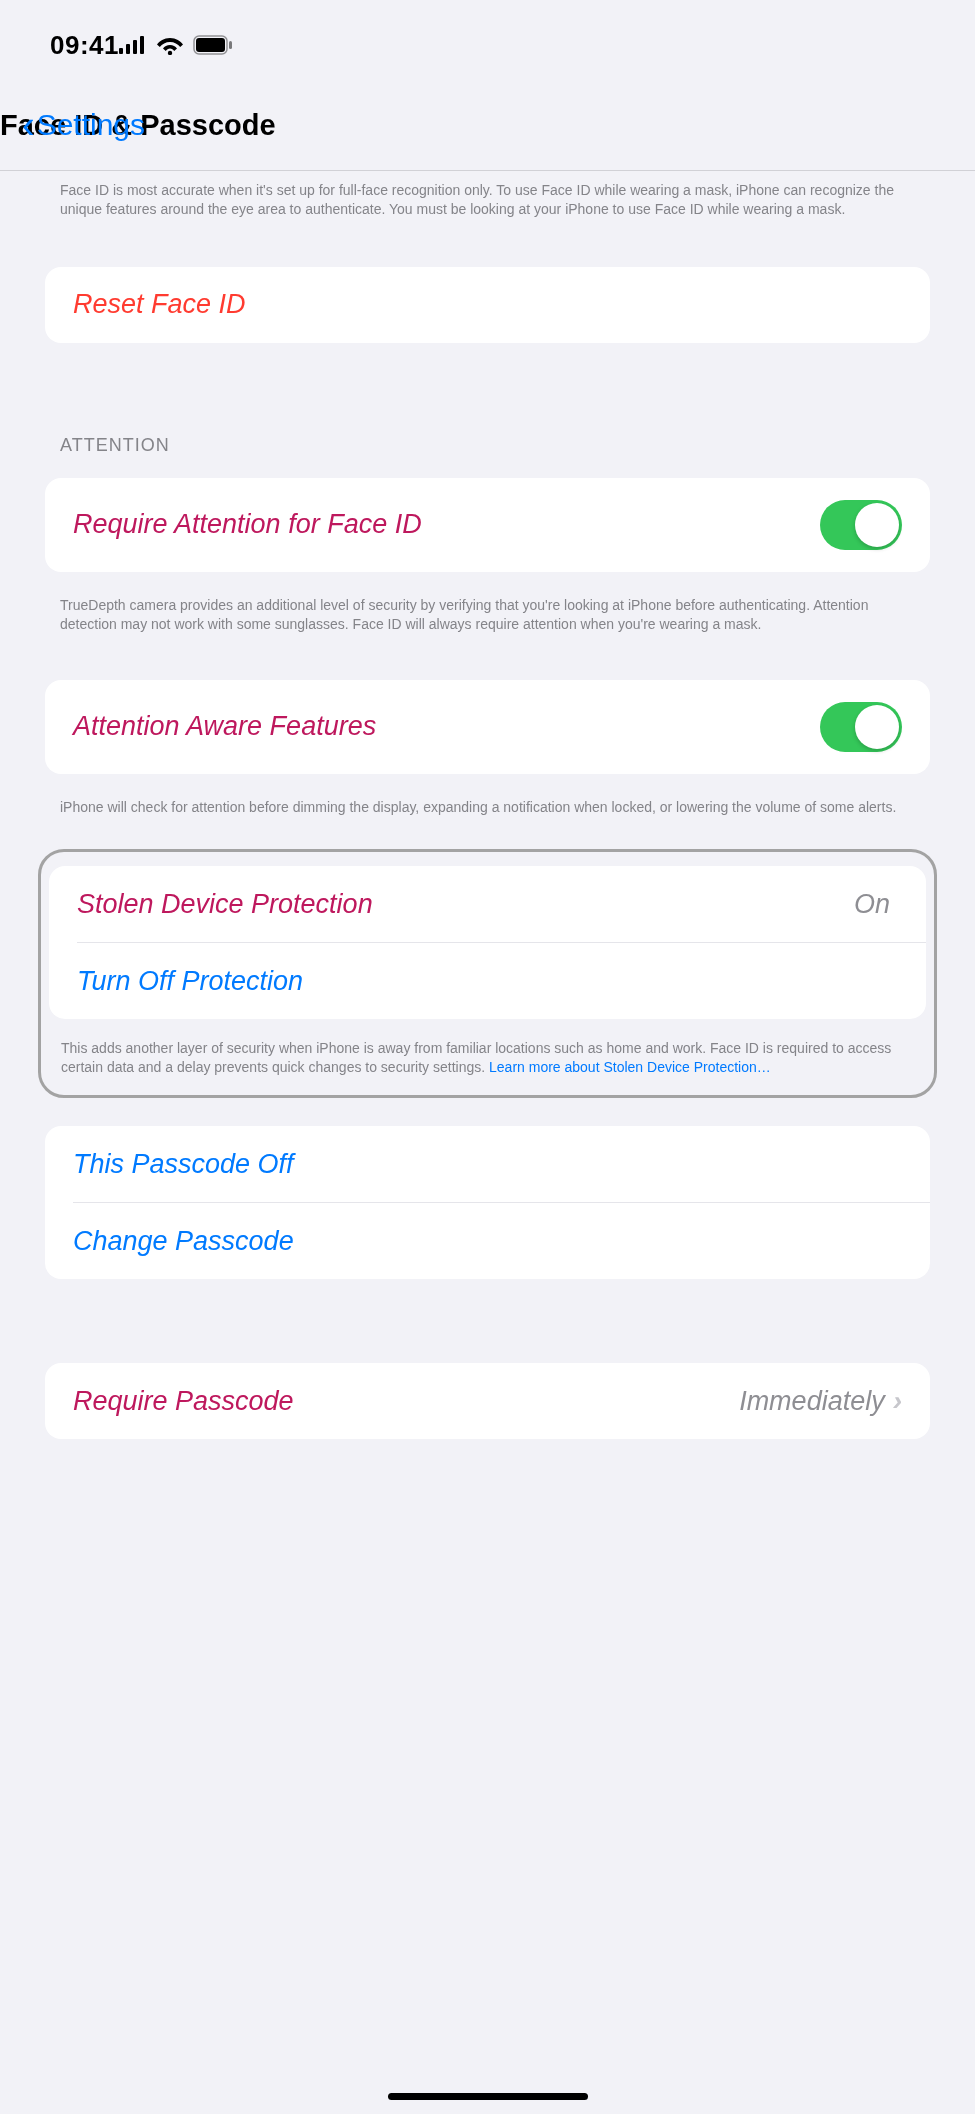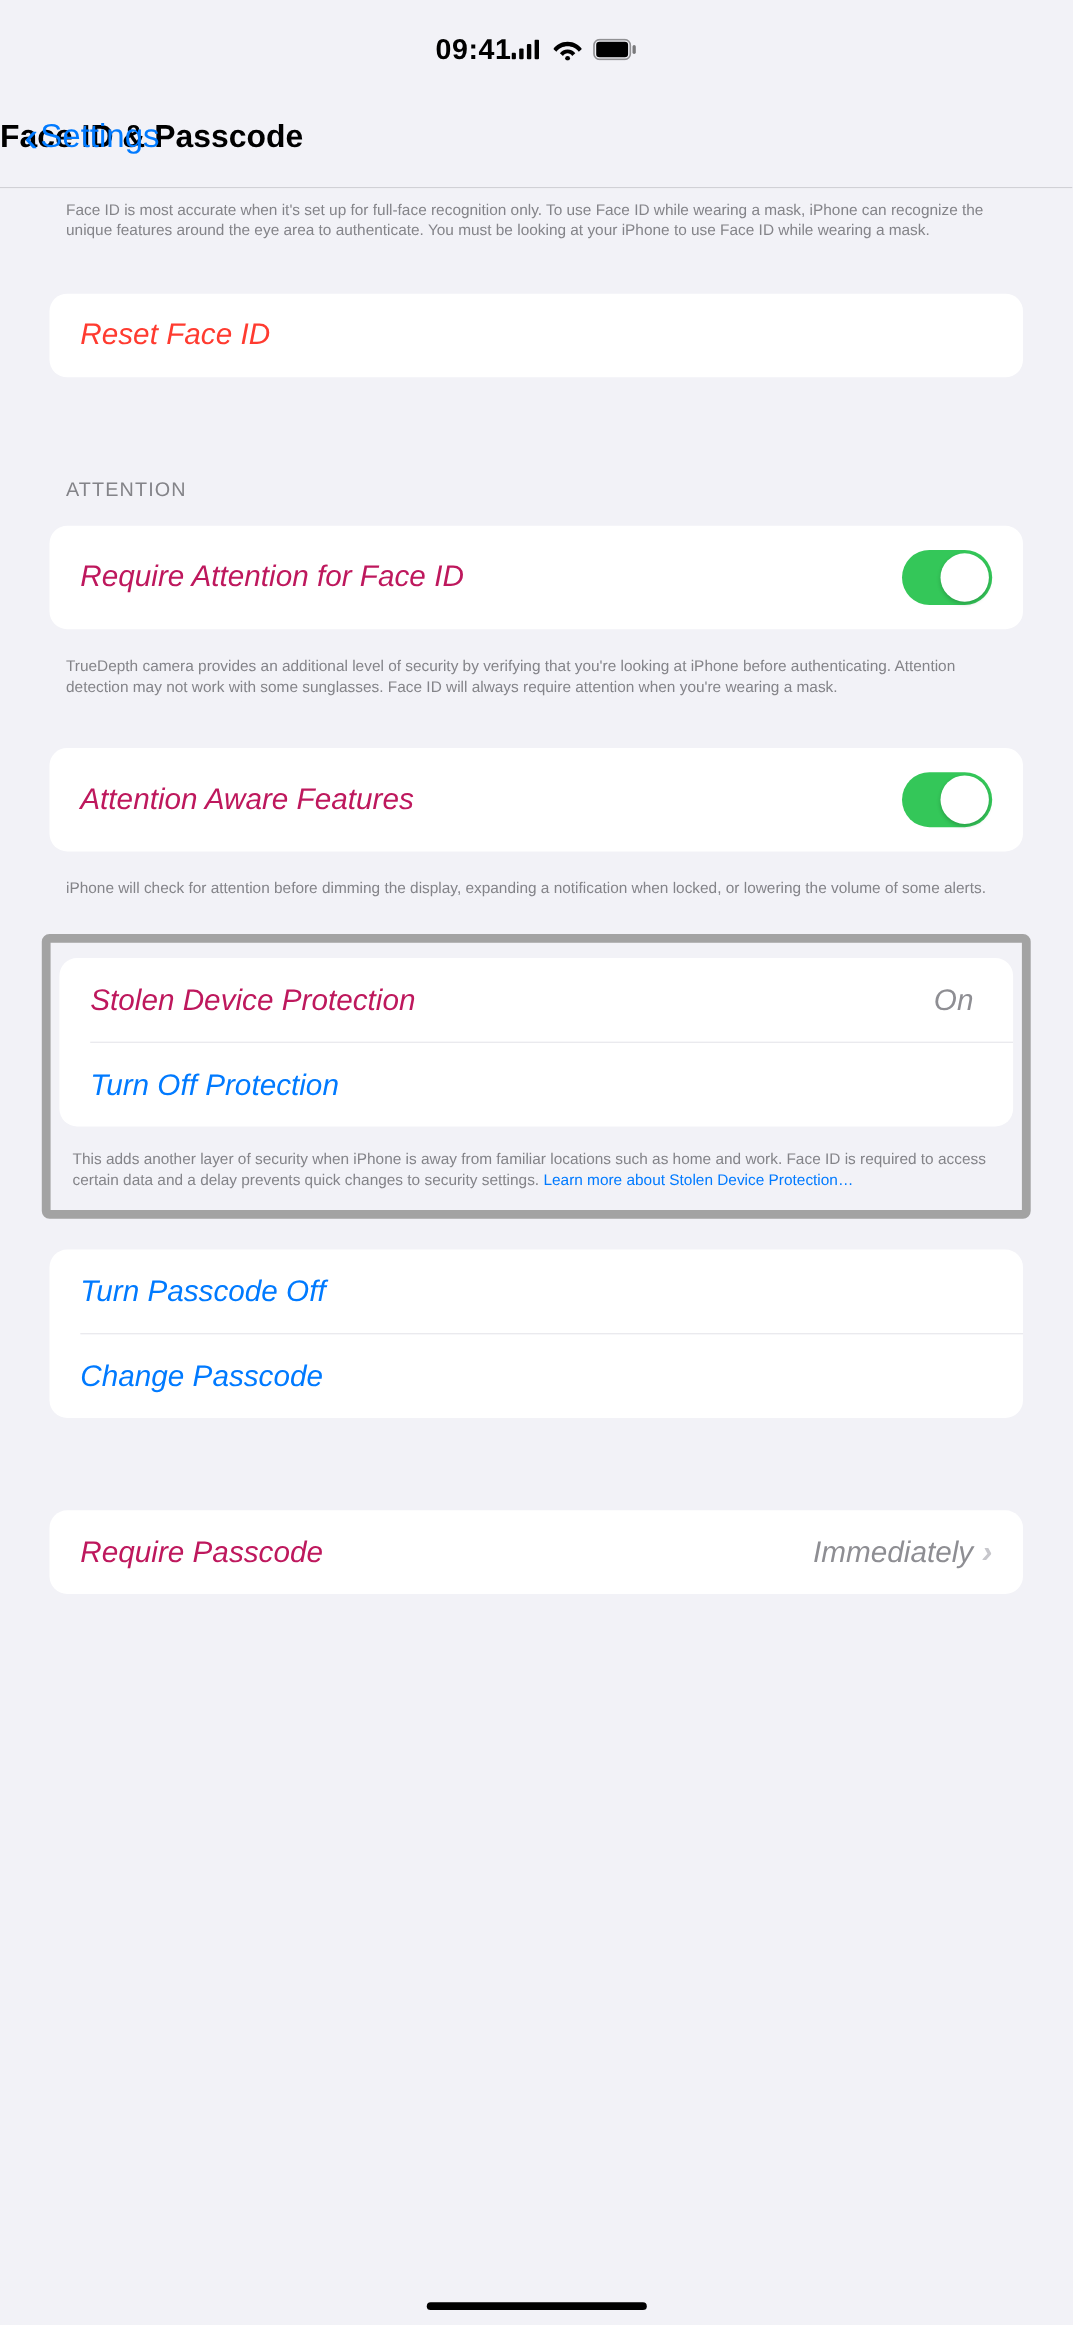--- a/index.html
+++ b/index.html
@@ -10,21 +10,21 @@
       -webkit-font-smoothing: antialiased;
     }
     body {
       width: 975px;
       height: 2114px;
       background: #f2f2f7;
       overflow: hidden;
     }
     .status-bar {
       display: flex;
-      justify-content: center;
+      justify-content: flex-start;
       align-items: center;
       padding: 25px 50px 15px 50px;
       height: 80px;
     }
     .status-time {
       font-size: 26px;
       font-weight: 600;
       letter-spacing: 0.5px;
     }
     .status-icons {
@@ -137,22 +137,22 @@
       position: absolute;
       width: 44px;
       height: 44px;
       background: #fff;
       border-radius: 50%;
       top: 3px;
       right: 3px;
       box-shadow: 0 2px 4px rgba(0,0,0,0.2);
     }
     .highlight-box {
-      border: 8px solid #a3a3a3;
-      border-radius: 7px;
+      border: 3px solid #a3a3a3;
+      border-radius: 26px;
       margin: 25px 38px 10px 38px;
       padding: 6px 0 10px 0;
     }
     .highlight-box .cell-group {
       margin: 8px 8px;
     }
     .highlight-box .footer-text {
       padding: 12px 20px 8px 20px;
     }
     .link-text {
@@ -257,21 +257,21 @@
         <span class="cell-label link">Turn Off Protection</span>
       </div>
     </div>
     <div class="footer-text">
       <span>This adds another layer of security when iPhone is away from familiar locations such as home and work. Face ID is required to access certain data and a delay prevents quick changes to security settings. </span><span class="link-text">Learn more about Stolen Device Protection…</span>
     </div>
   </div>
 
   <div class="cell-group" style="margin-top:28px;">
     <div class="cell">
-      <span class="cell-label link">Turn Passcode Off</span>
+      <span class="cell-label link">This Passcode Off</span>
     </div>
     <div class="cell-divider"></div>
     <div class="cell">
       <span class="cell-label link">Change Passcode</span>
     </div>
   </div>
 
   <div class="spacer"></div>
 
   <div class="cell-group">

